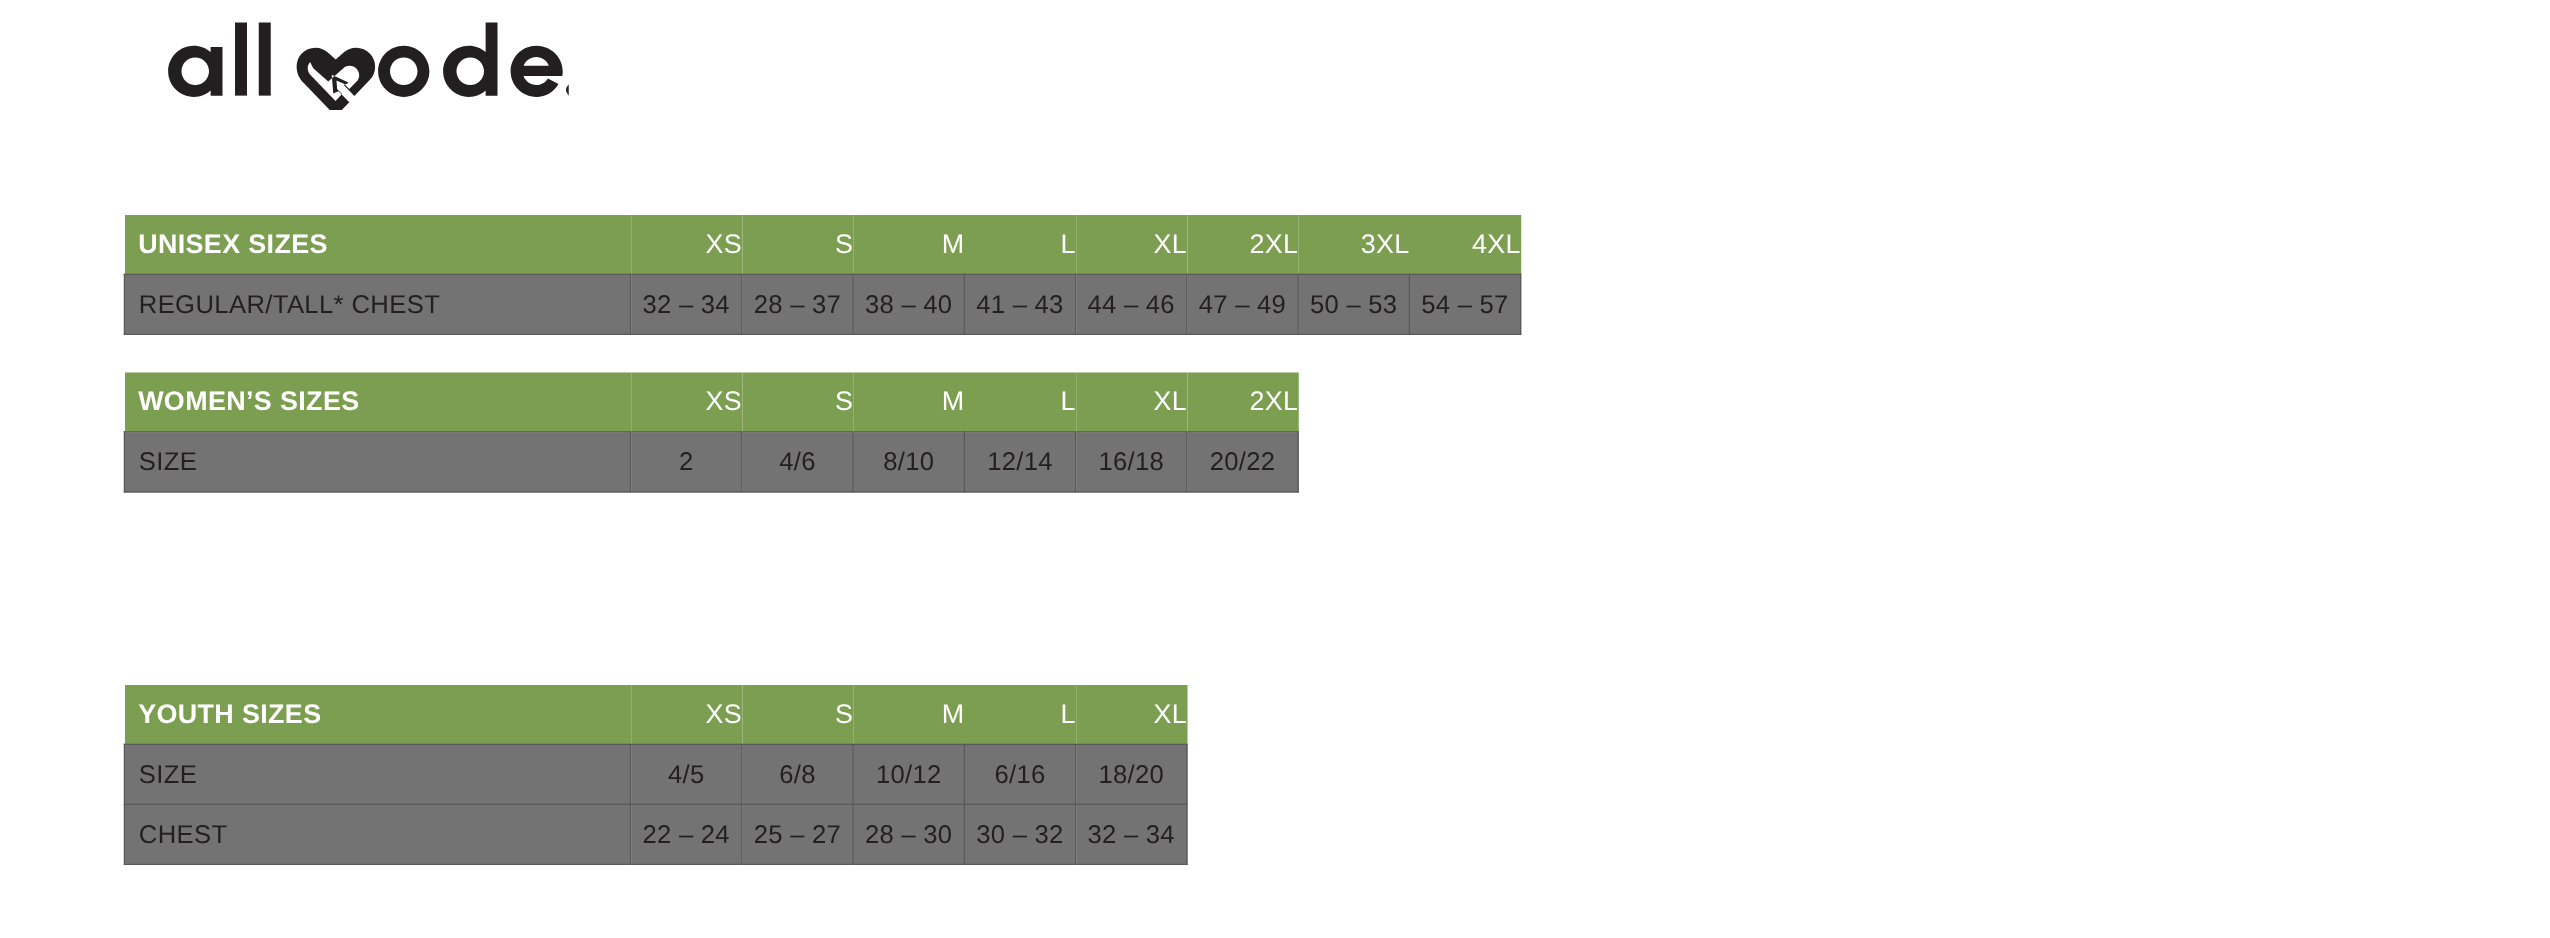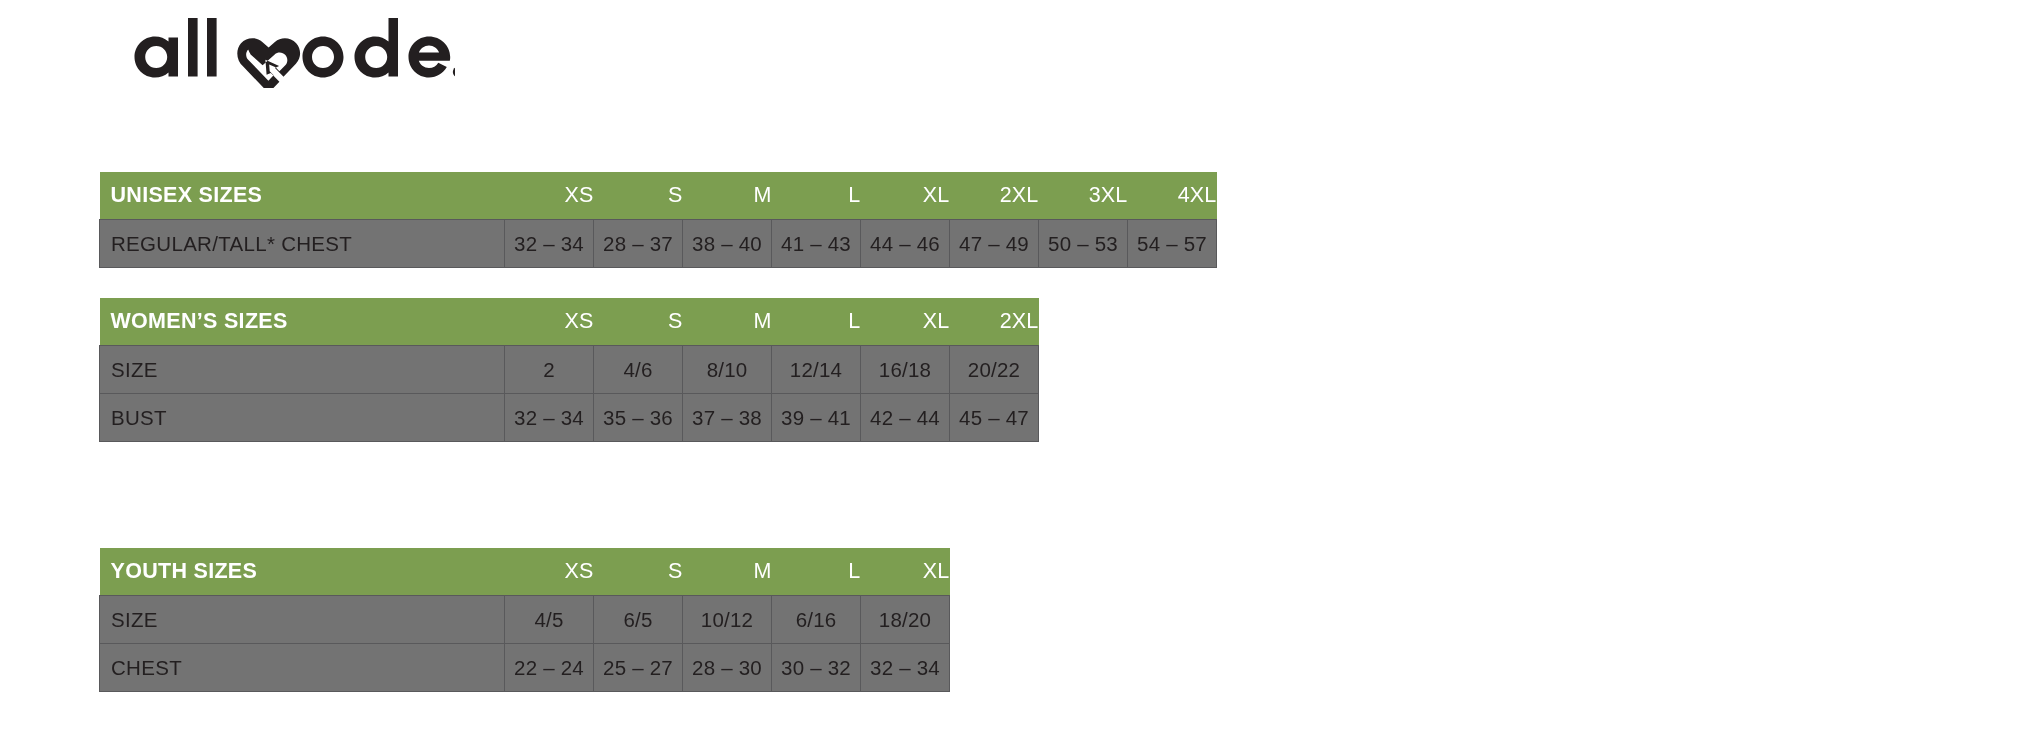--- a/index.html
+++ b/index.html
@@ -177,29 +177,20 @@
           <tbody>
             <tr>
               <td class="label-cell">SIZE</td>
               <td>2</td>
               <td>4/6</td>
               <td>8/10</td>
               <td>12/14</td>
               <td>16/18</td>
               <td>20/22</td>
             </tr>
-            <tr>
-              <td class="label-cell">BUST</td>
-              <td>32 – 34</td>
-              <td>35 – 36</td>
-              <td>37 – 38</td>
-              <td>39 – 41</td>
-              <td>42 – 44</td>
-              <td>45 – 47</td>
-            </tr>
           </tbody>
         </table>
       </div>
       <div class="table-block" style="top: 548px;">
         <table class="size-table">
           <colgroup>
             <col class="col-label">
             <col class="col-size">
             <col class="col-size">
             <col class="col-size">
@@ -213,21 +204,21 @@
               <th>S</th>
               <th>M</th>
               <th>L</th>
               <th>XL</th>
             </tr>
           </thead>
           <tbody>
             <tr>
               <td class="label-cell">SIZE</td>
               <td>4/5</td>
-              <td>6/5</td>
+              <td>6/8</td>
               <td>10/12</td>
               <td>6/16</td>
               <td>18/20</td>
             </tr>
             <tr>
               <td class="label-cell">CHEST</td>
               <td>22 – 24</td>
               <td>25 – 27</td>
               <td>28 – 30</td>
               <td>30 – 32</td>

